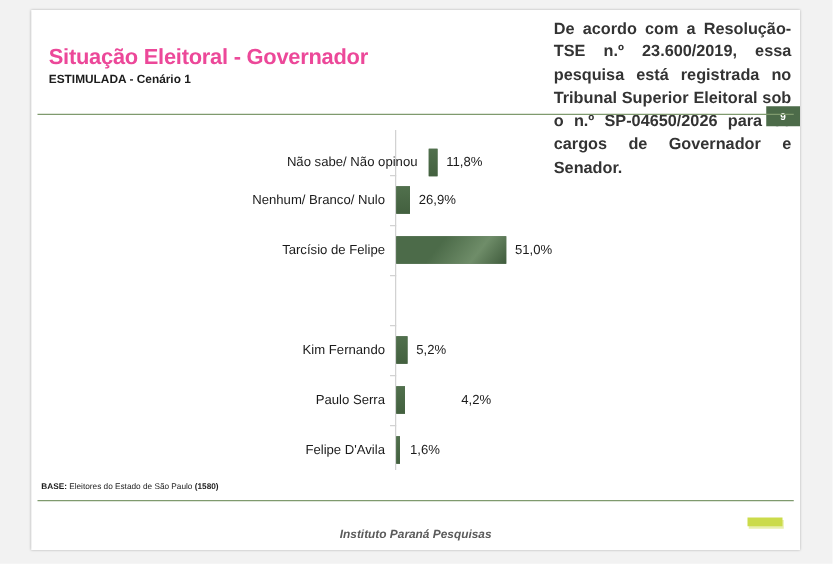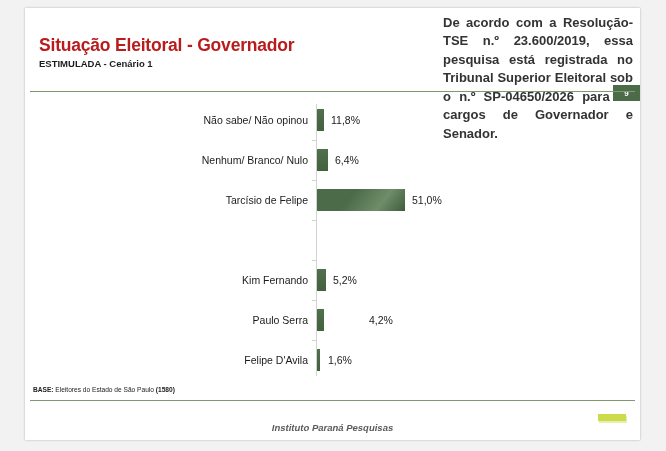--- a/index.html
+++ b/index.html
@@ -33,21 +33,21 @@
     height: 84px;
   }
   .title-block {
     position: absolute;
     left: 14px;
     top: 28px;
   }
   .slide-title {
     font-size: 17.5px;
     font-weight: bold;
-    color: #b91c1c;
+    color: #ec4899;
     letter-spacing: -0.2px;
     line-height: 1.1;
     white-space: nowrap;
   }
   .slide-subtitle {
     font-size: 9.5px;
     font-weight: bold;
     color: #1c1c1c;
     margin-top: 3px;
     white-space: nowrap;
@@ -225,31 +225,31 @@
     <div class="page-badge">9</div>
 
     <div class="hrule-top"></div>
   </div>
 
   <div class="chart">
     <div class="axis-line"></div>
 
     <div class="rows">
 
-      <div class="row" style="top:0px;">
+      <div class="row" style="top:10px;margin-left:26px;">
         <div class="cat-label">Não sabe/ Não opinou</div>
         <div class="bar thin" style="width:7px;"></div>
         <div class="value-label" style="left:306px;">11,8%</div>
       </div>
       <div class="tick" style="top:40px;"></div>
 
       <div class="row" style="top:40px;">
         <div class="cat-label">Nenhum/ Branco/ Nulo</div>
         <div class="bar thin" style="width:11px;"></div>
-        <div class="value-label" style="left:310px;">6,4%</div>
+        <div class="value-label" style="left:310px;">26,9%</div>
       </div>
       <div class="tick" style="top:80px;"></div>
 
       <div class="row" style="top:80px;">
         <div class="cat-label">Tarcísio de Felipe</div>
         <div class="bar" style="width:88px;"></div>
         <div class="value-label" style="left:387px;">51,0%</div>
       </div>
       <div class="tick" style="top:120px;"></div>
 

